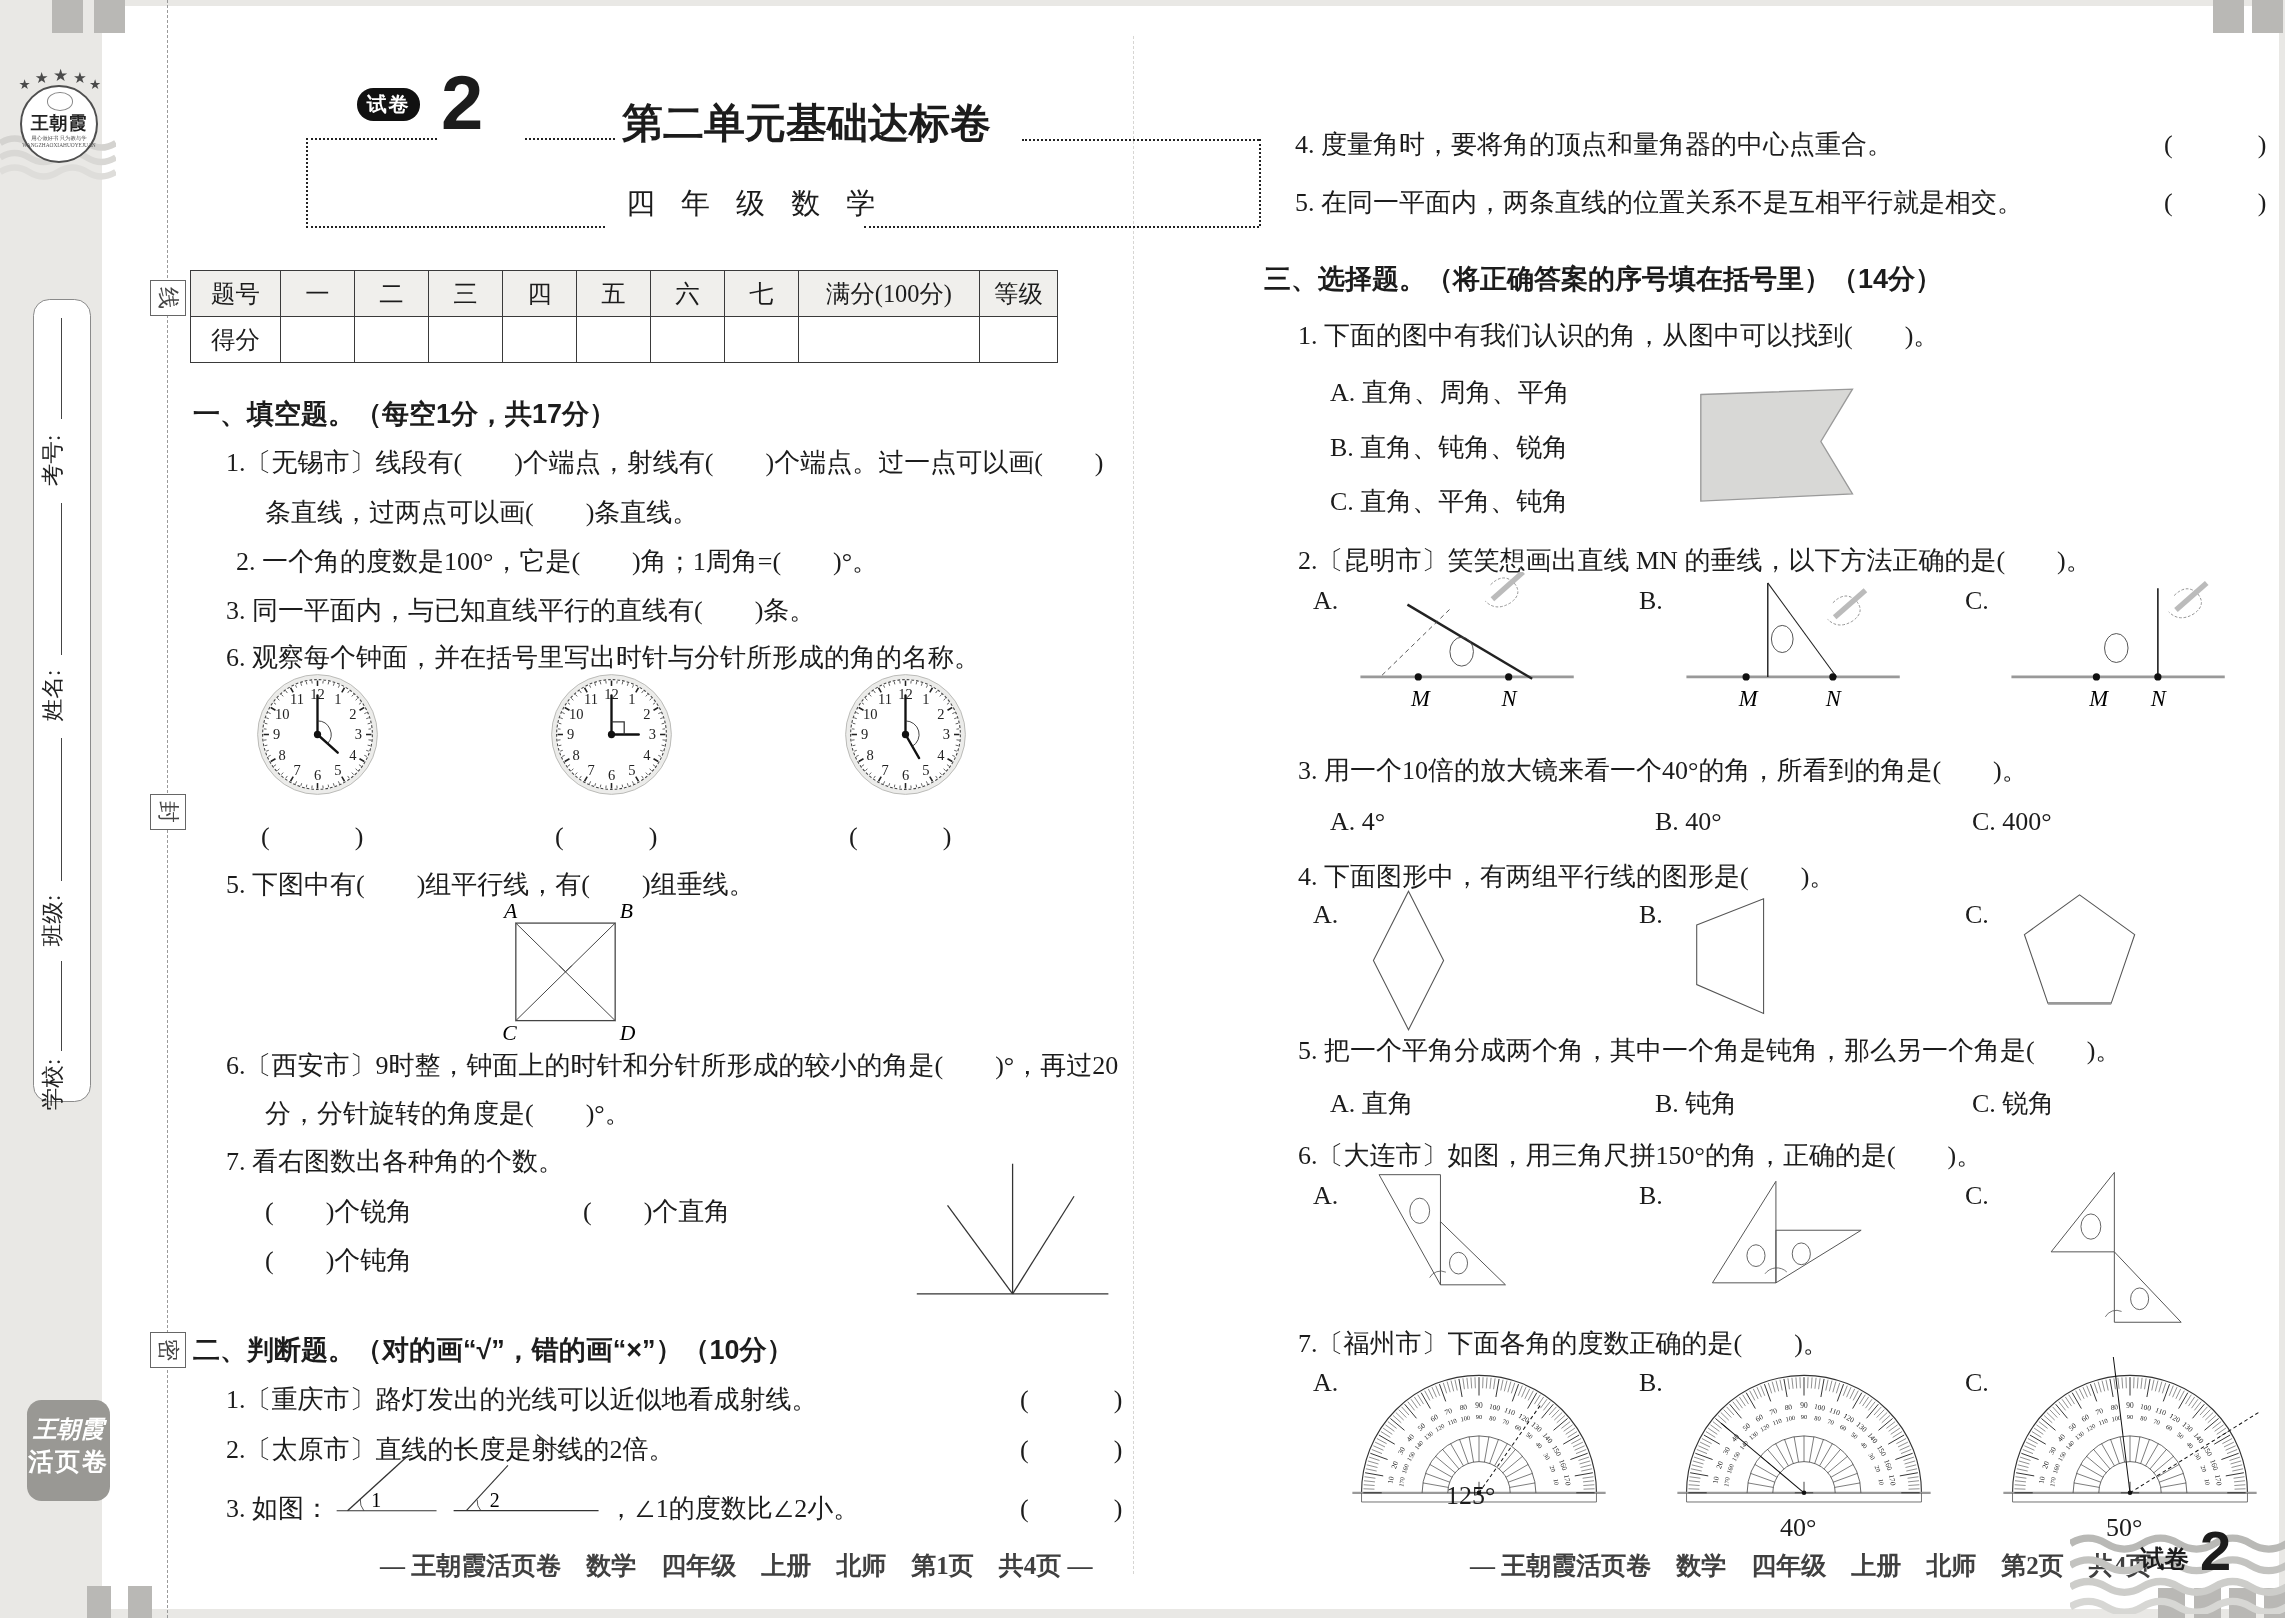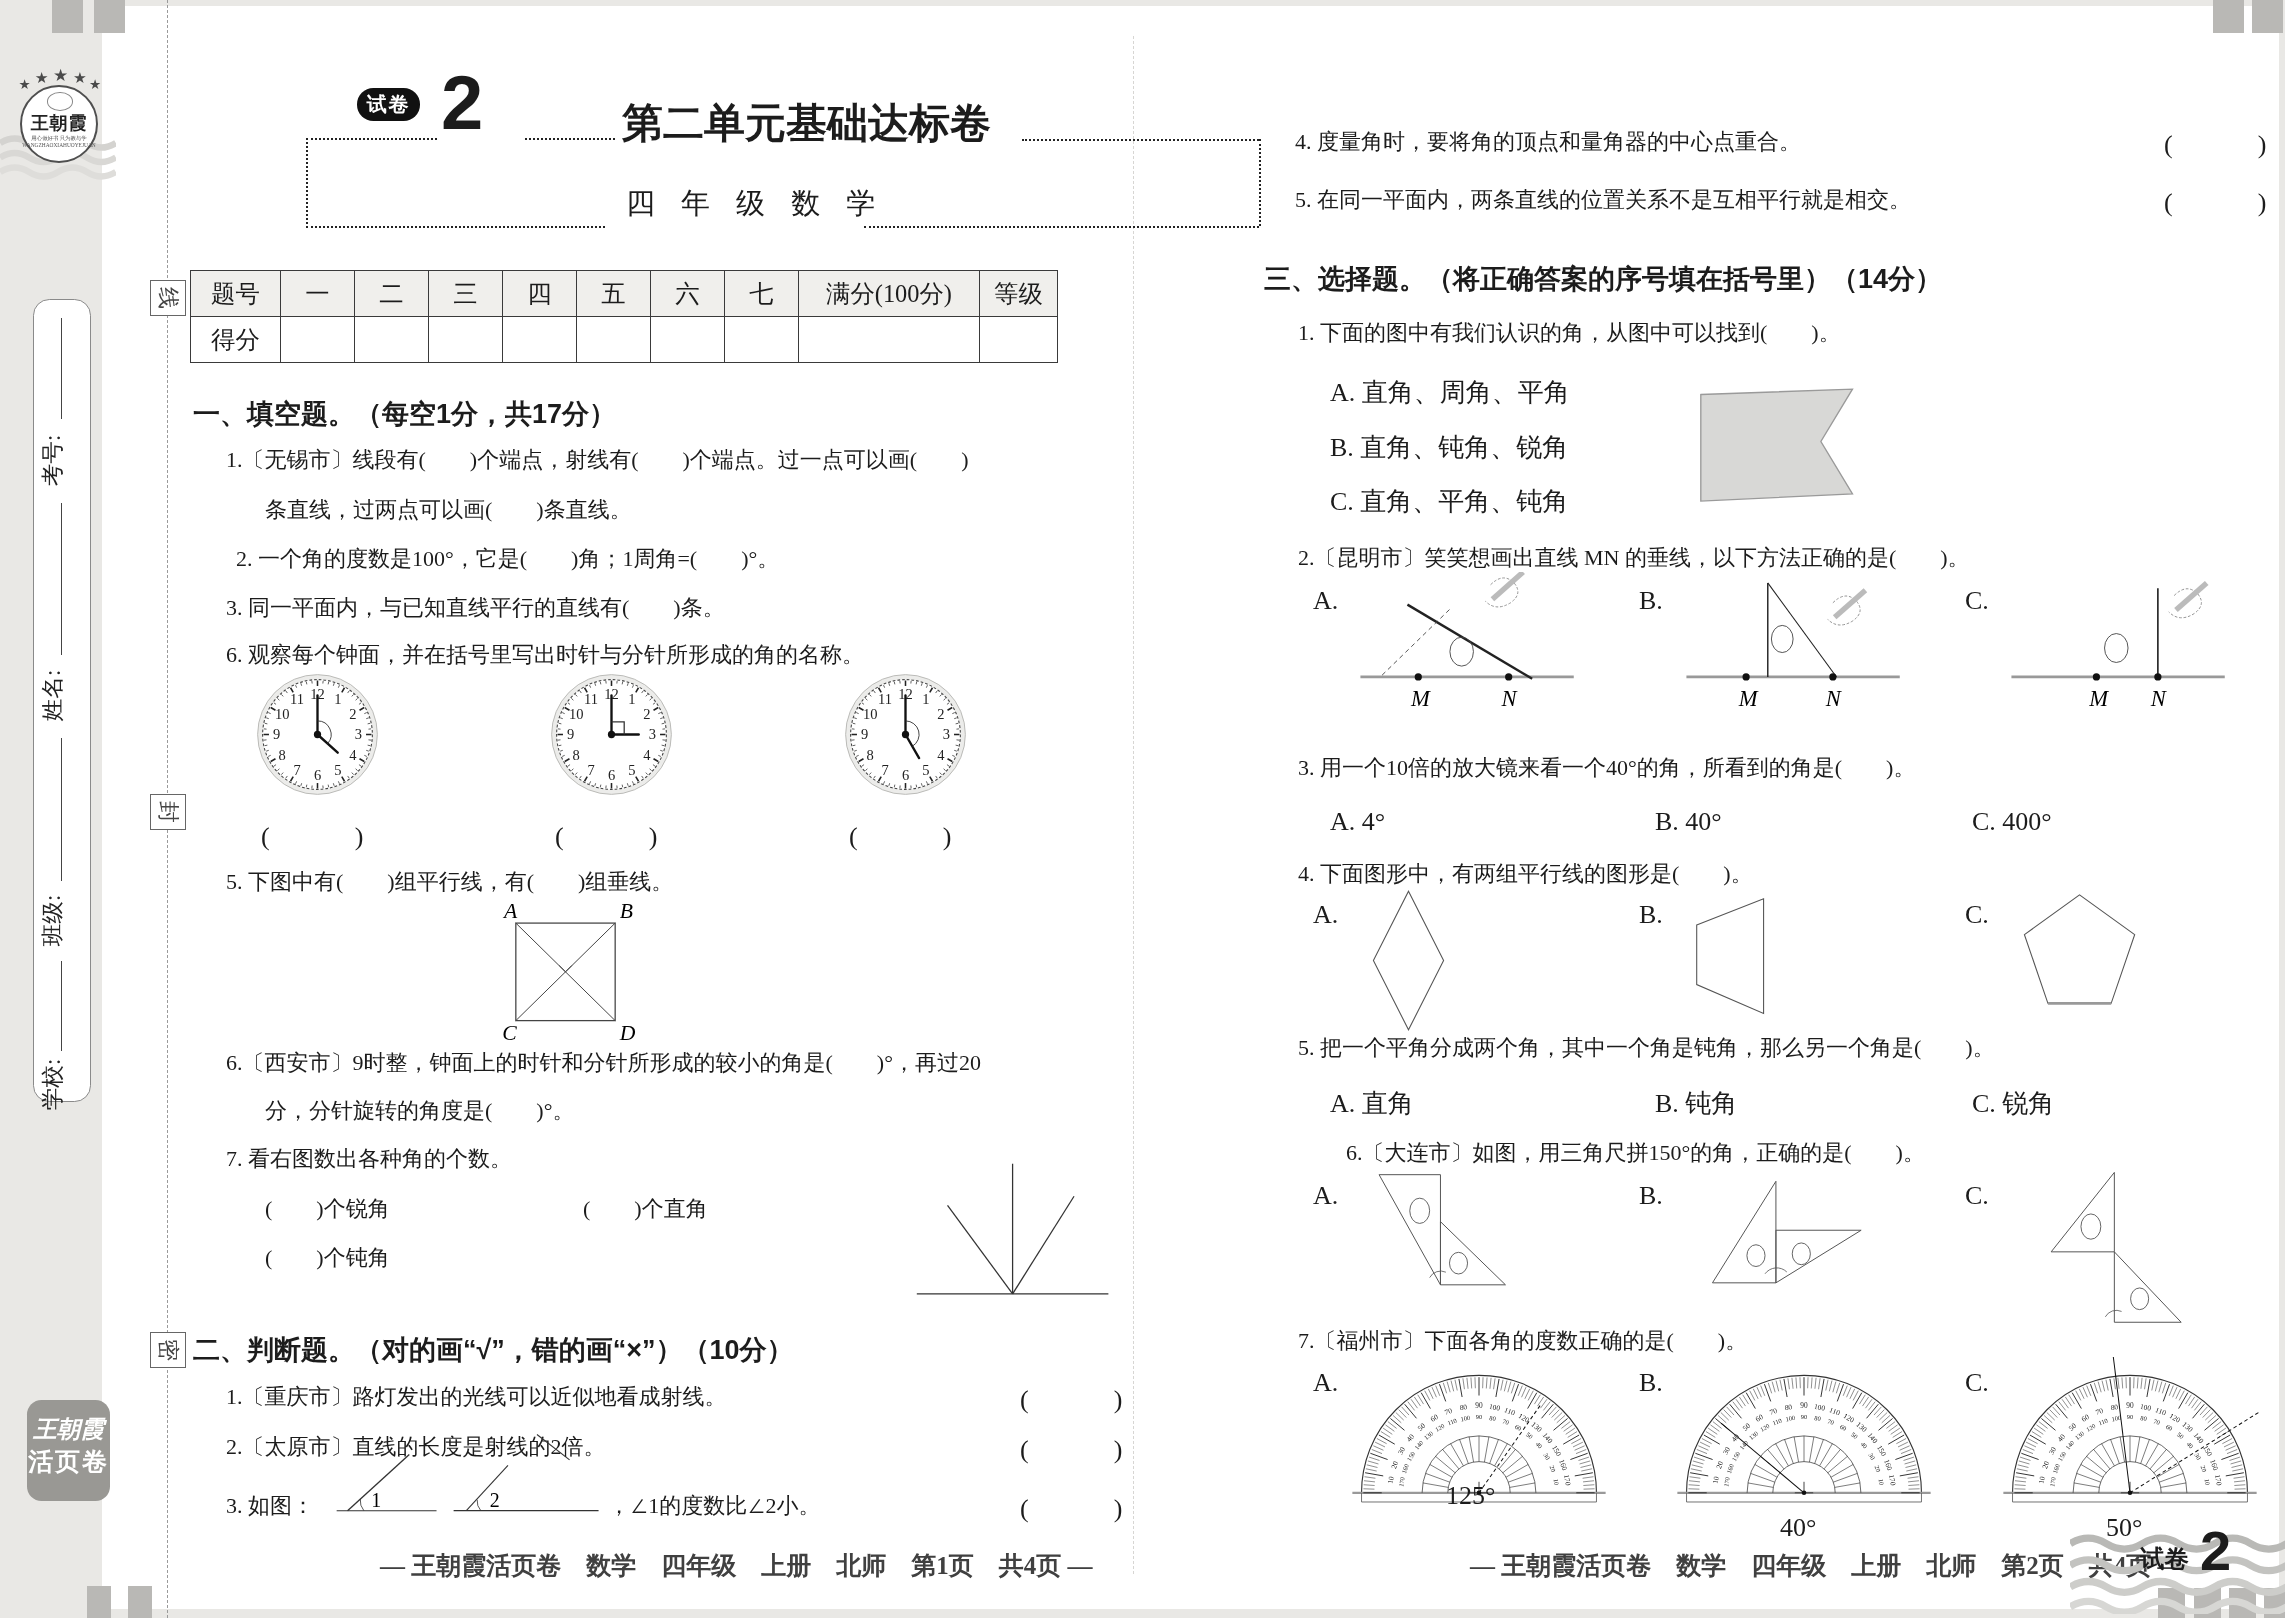--- a/index.html
+++ b/index.html
@@ -1,20 +1,20 @@
 <!DOCTYPE html>
 <html style="font-size:14.5px"><head>
 <meta charset="utf-8">
 <style>
   html,body{margin:0;padding:0;}
   body{background:#e9e8e5;font-family:"Liberation Serif",serif;color:#1c1c1c;}
   #canvas{position:relative;width:2286px;height:1618px;background:#e9e8e5;overflow:hidden;}
   #paper{position:absolute;left:102px;top:6.3px;width:2177px;height:1603px;background:#ffffff;}
   .abs{position:absolute;}
-  .qtext{font-size:22px;white-space:nowrap;}
+  .qtext{font-size:26px;white-space:nowrap;}
   .sec-head{font-family:"Liberation Sans",sans-serif;font-weight:bold;font-size:27px;white-space:nowrap;}
   .footer{font-size:25px;color:#404040;white-space:nowrap;font-weight:bold;}
   .dotl{border-top:2.7px dotted #222;height:0;}
   .dotv{border-left:2.7px dotted #222;width:0;}
   .sealline{border-left:1.8px dashed #9a9a9a;width:0;height:1618px;left:167px;top:0;}
   .sealbox{width:34px;height:34px;border:1.4px solid #666;background:#fff;left:150px;
            display:flex;align-items:center;justify-content:center;font-size:22px;color:#444;}
   .sealbox span{transform:rotate(90deg);display:block;}
   .cornersq{background:#b9b8b5;}
   .scoretable{border-collapse:collapse;table-layout:fixed;width:868px;}
@@ -535,21 +535,21 @@
   <svg class="abs" style="left:2019px;top:891px;" width="122" height="118" viewBox="0 0 135 130">
     <polygon points="67,4 128,48 102,124 32,124 6,48" fill="none" stroke="#555" stroke-width="1.2"></polygon>
     <line x1="32" y1="124" x2="102" y2="124" stroke="#999" stroke-width="3"></line>
   </svg>
 
   <div class="abs qtext" style="left:1298px;top:1033px;">5. 把一个平角分成两个角，其中一个角是钝角，那么另一个角是(　　)。</div>
   <div class="abs opt" style="left:1330px;top:1086px;">A. 直角</div>
   <div class="abs opt" style="left:1655px;top:1086px;">B. 钝角</div>
   <div class="abs opt" style="left:1972px;top:1086px;">C. 锐角</div>
 
-  <div class="abs qtext" style="left:1298px;top:1138px;margin-left:48px;">6.〔大连市〕如图，用三角尺拼150°的角，正确的是(　　)。</div>
+  <div class="abs qtext" style="left:1298px;top:1138px;">6.〔大连市〕如图，用三角尺拼150°的角，正确的是(　　)。</div>
   <div class="abs abclab" style="left:1313px;top:1181px;">A.</div>
   <svg class="abs" style="left:1352px;top:1169px;" width="167" height="154" viewBox="0 0 185 170">
     <polygon points="30,6 98,6 98,128" fill="none" stroke="#555" stroke-width="1.1"></polygon>
     <ellipse cx="75" cy="46" rx="11" ry="14" fill="none" stroke="#555" stroke-width="1"></ellipse>
     <polygon points="98,128 98,58 170,128" fill="none" stroke="#555" stroke-width="1.1"></polygon>
     <ellipse cx="118" cy="104" rx="10" ry="12" fill="none" stroke="#555" stroke-width="1"></ellipse>
     <path d="M86,120 A14,14 0 0 1 104,114" fill="none" stroke="#555" stroke-width="0.9"></path>
   </svg>
   <div class="abs abclab" style="left:1639px;top:1181px;">B.</div>
   <svg class="abs" style="left:1678px;top:1174px;" width="204" height="127" viewBox="0 0 225 140">

